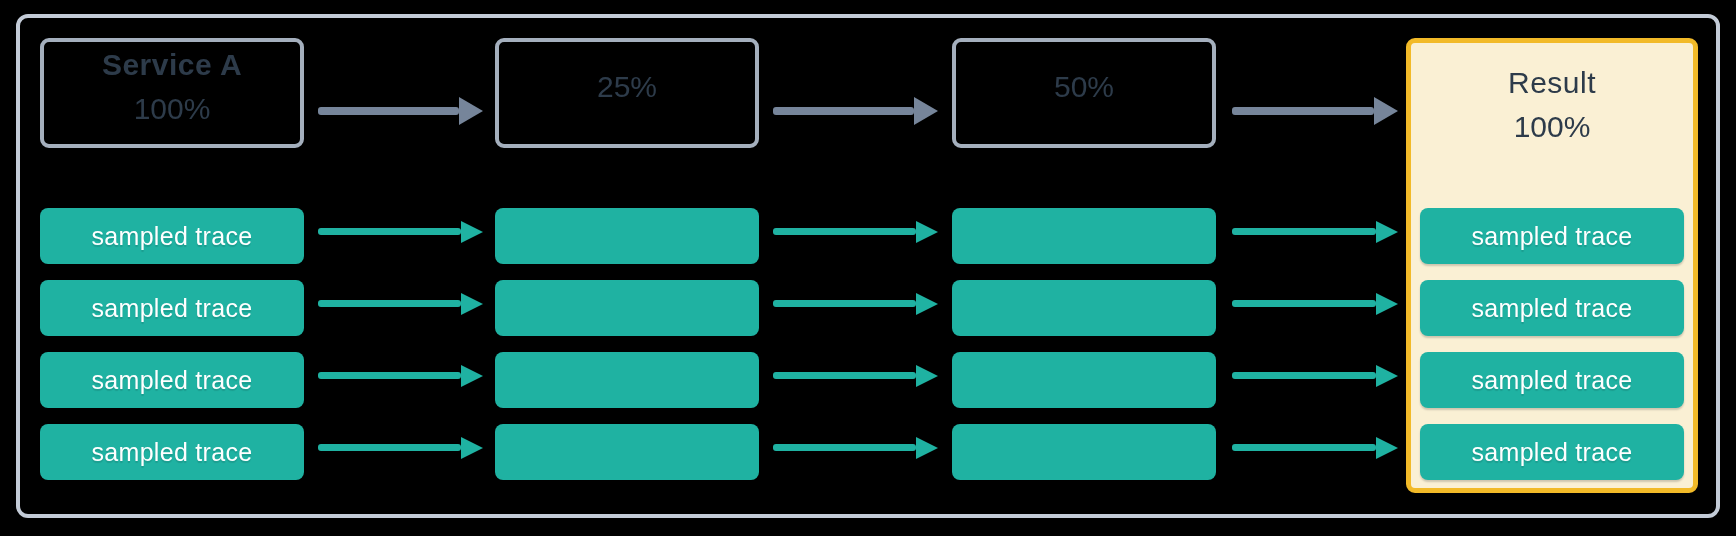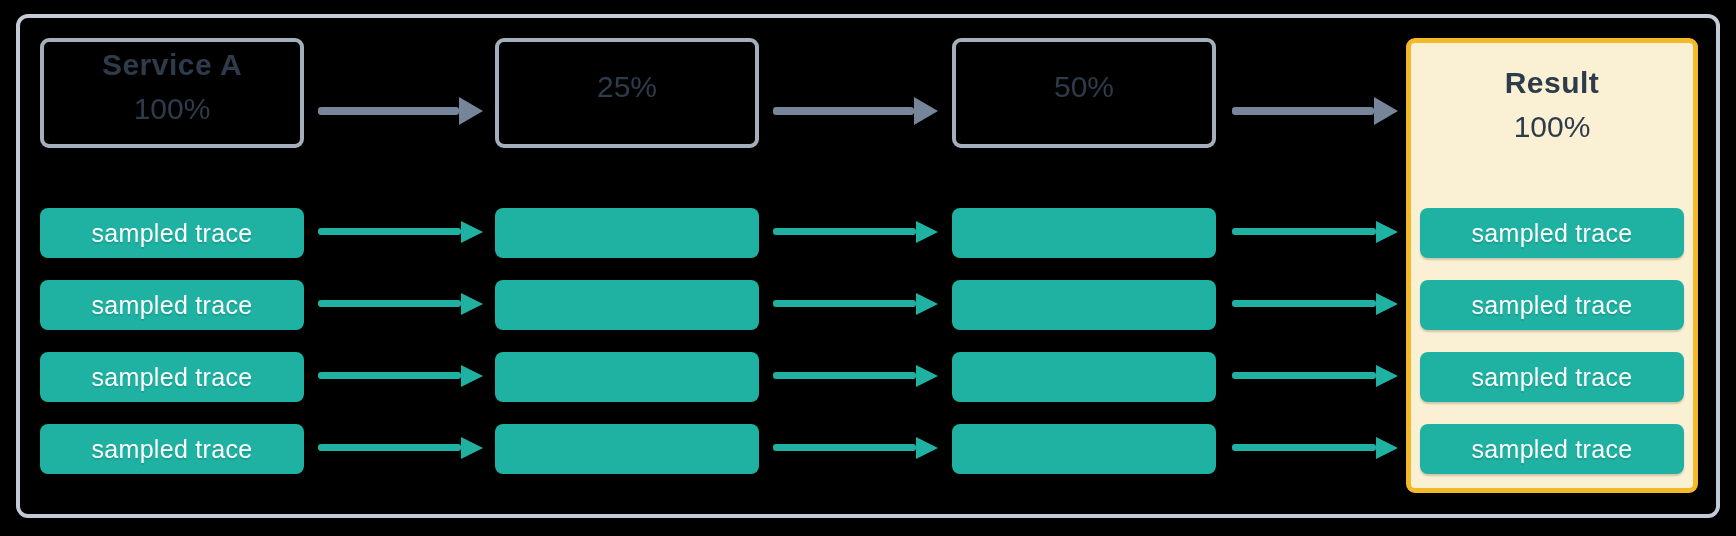--- a/index.html
+++ b/index.html
@@ -34,24 +34,24 @@
   .service-box .hrate{
     font-size:30px;font-weight:400;color:var(--stext);line-height:44px;
   }
   .result-box{
     position:absolute;left:1406px;top:38px;width:292px;height:455px;box-sizing:border-box;
     background:var(--cream);border:5px solid var(--yellow);border-radius:9px;
   }
   .result-hdr{
     position:absolute;left:1406px;top:38px;width:292px;text-align:center;padding-top:23px;
   }
-  .result-hdr .hlabel{font-size:30px;font-weight:700;color:var(--stext);line-height:44px;letter-spacing:.5px;}
+  .result-hdr .hlabel{font-size:30px;font-weight:400;color:var(--stext);line-height:44px;letter-spacing:.5px;}
   .result-hdr .hrate{font-size:30px;font-weight:400;color:var(--stext);line-height:44px;}
   .bar{
-    position:absolute;height:50px;background:var(--teal);border-radius:8px;
+    position:absolute;height:56px;background:var(--teal);border-radius:8px;
     display:flex;align-items:center;justify-content:center;
     box-shadow:0 2px 2px rgba(0,0,0,0.18);
   }
   .bar span{
     color:var(--bartext);font-size:25px;font-weight:500;letter-spacing:.3px;
     text-shadow:0 2px 1px rgba(0,0,0,0.12);
   }
   .arrow{position:absolute;background:var(--c);}
   .arrow::after{
     content:"";position:absolute;left:100%;top:50%;transform:translateY(-50%);

